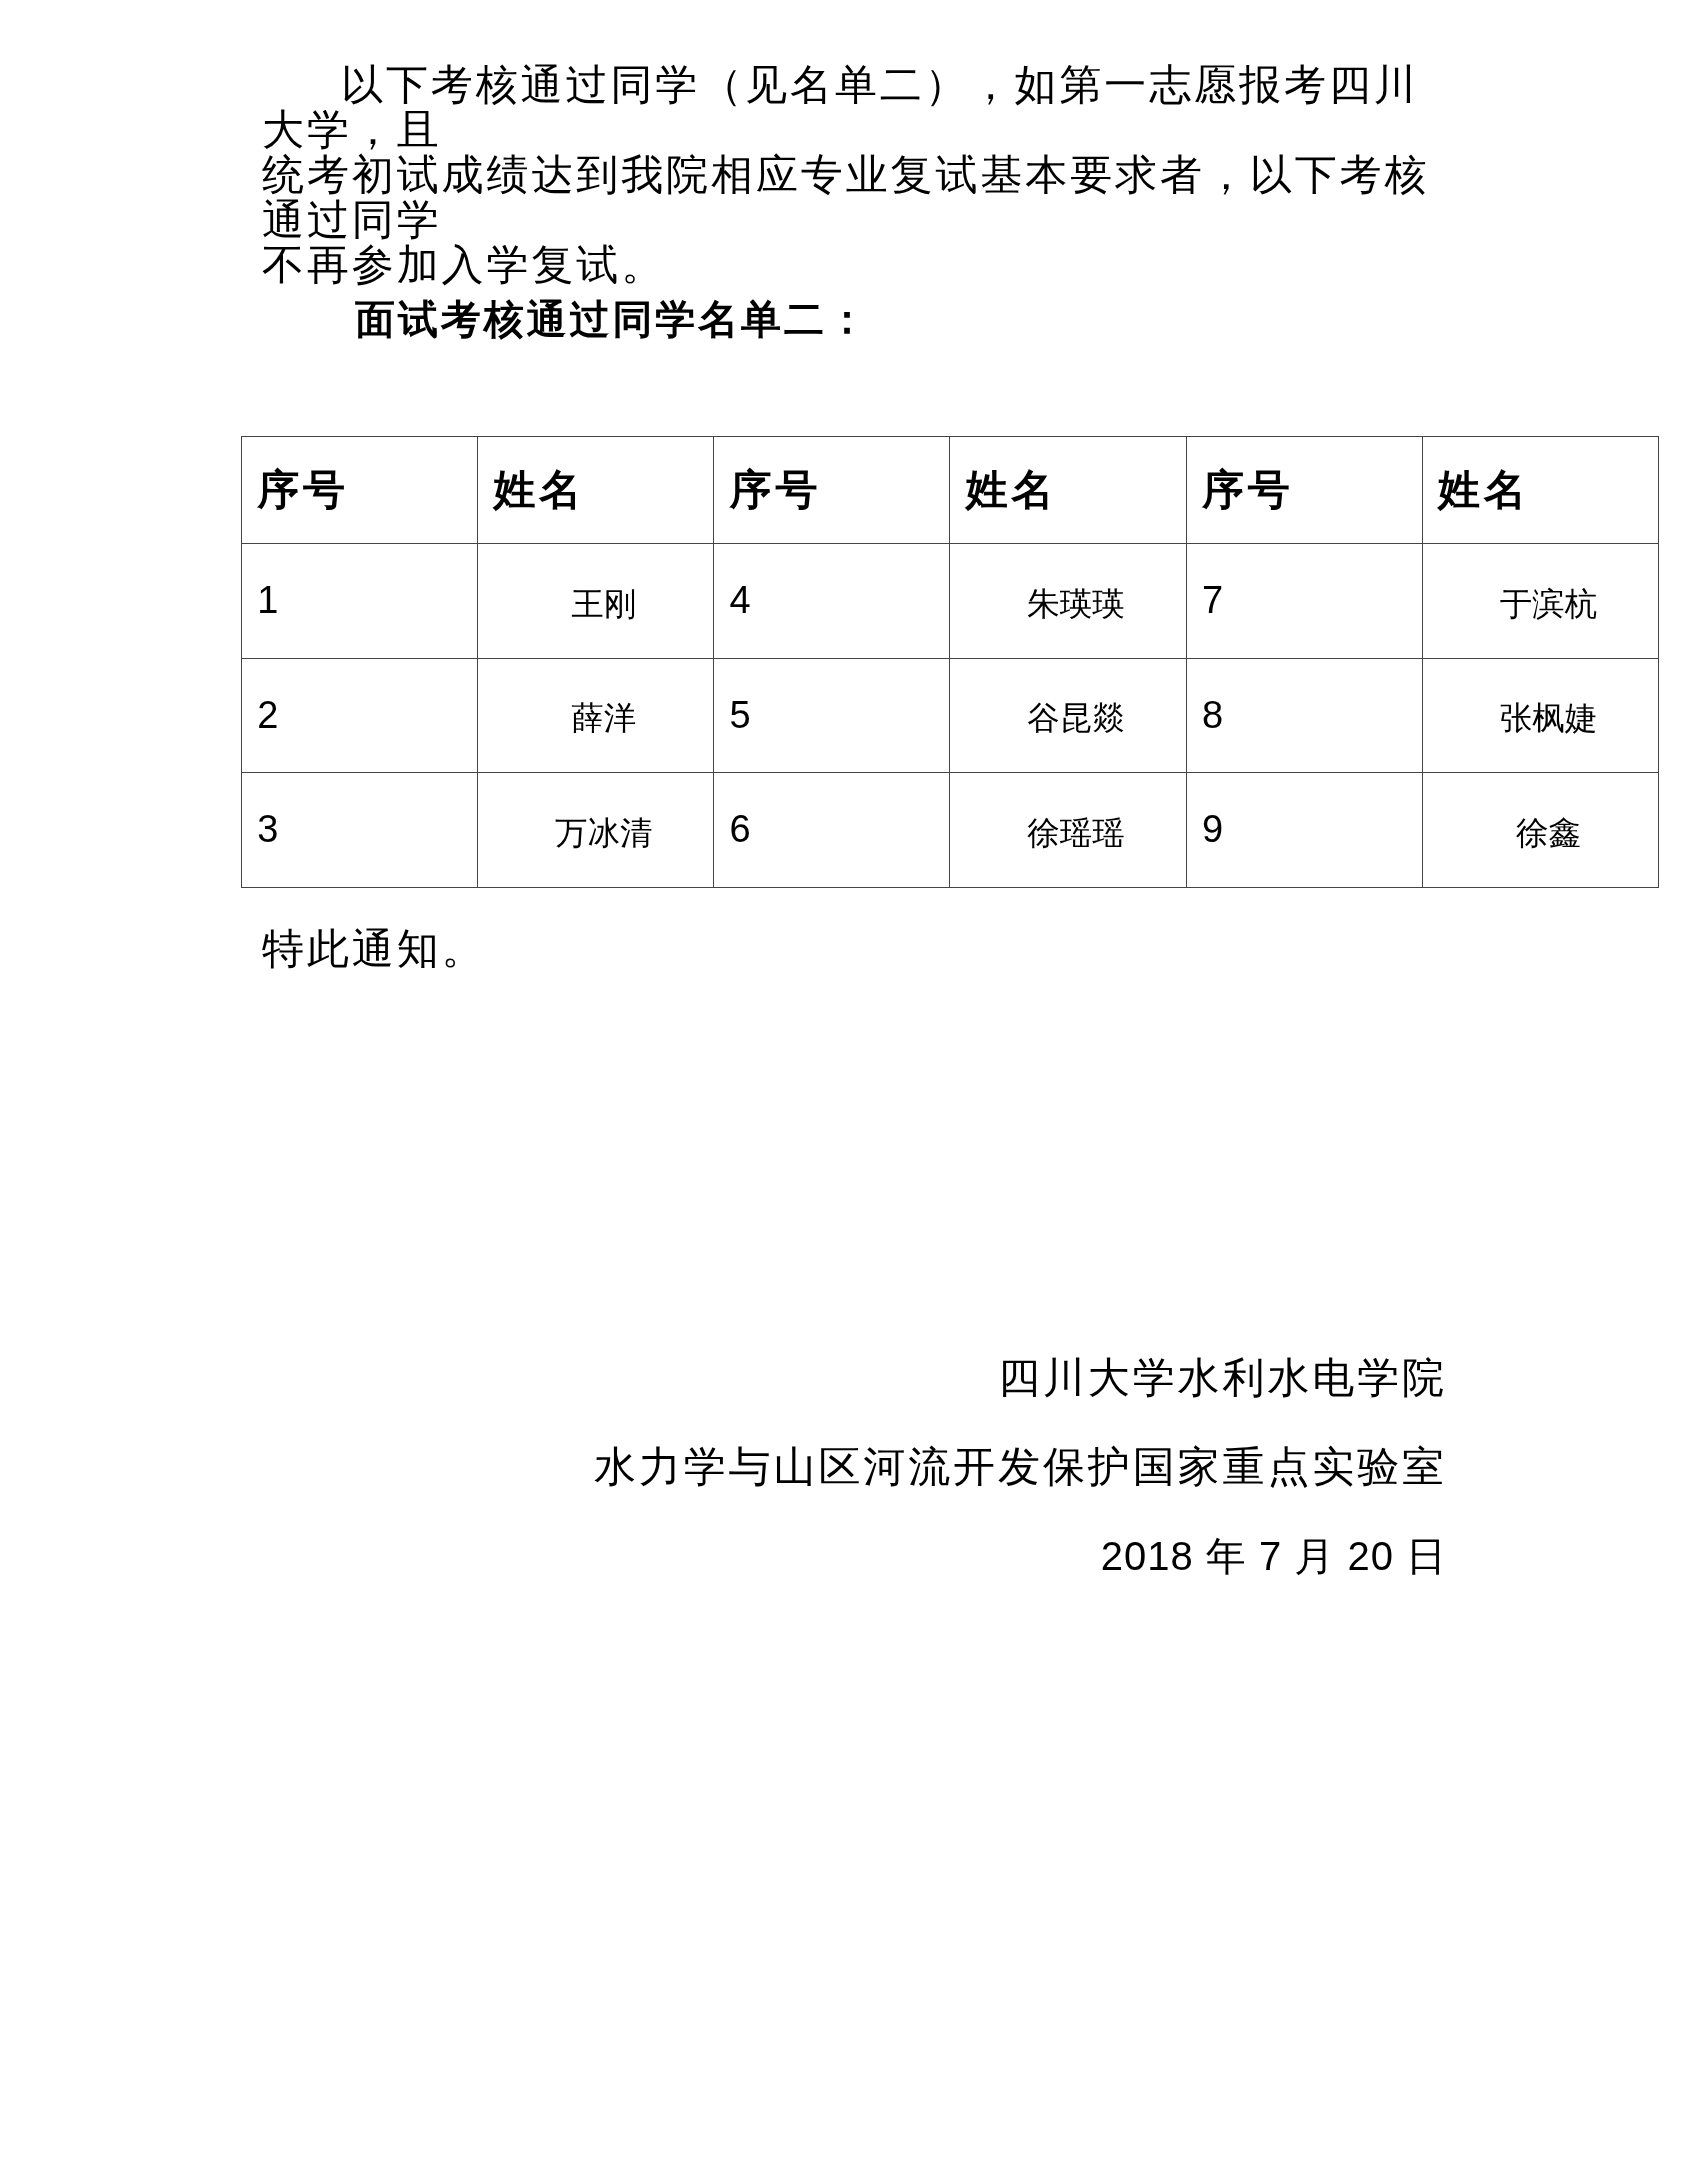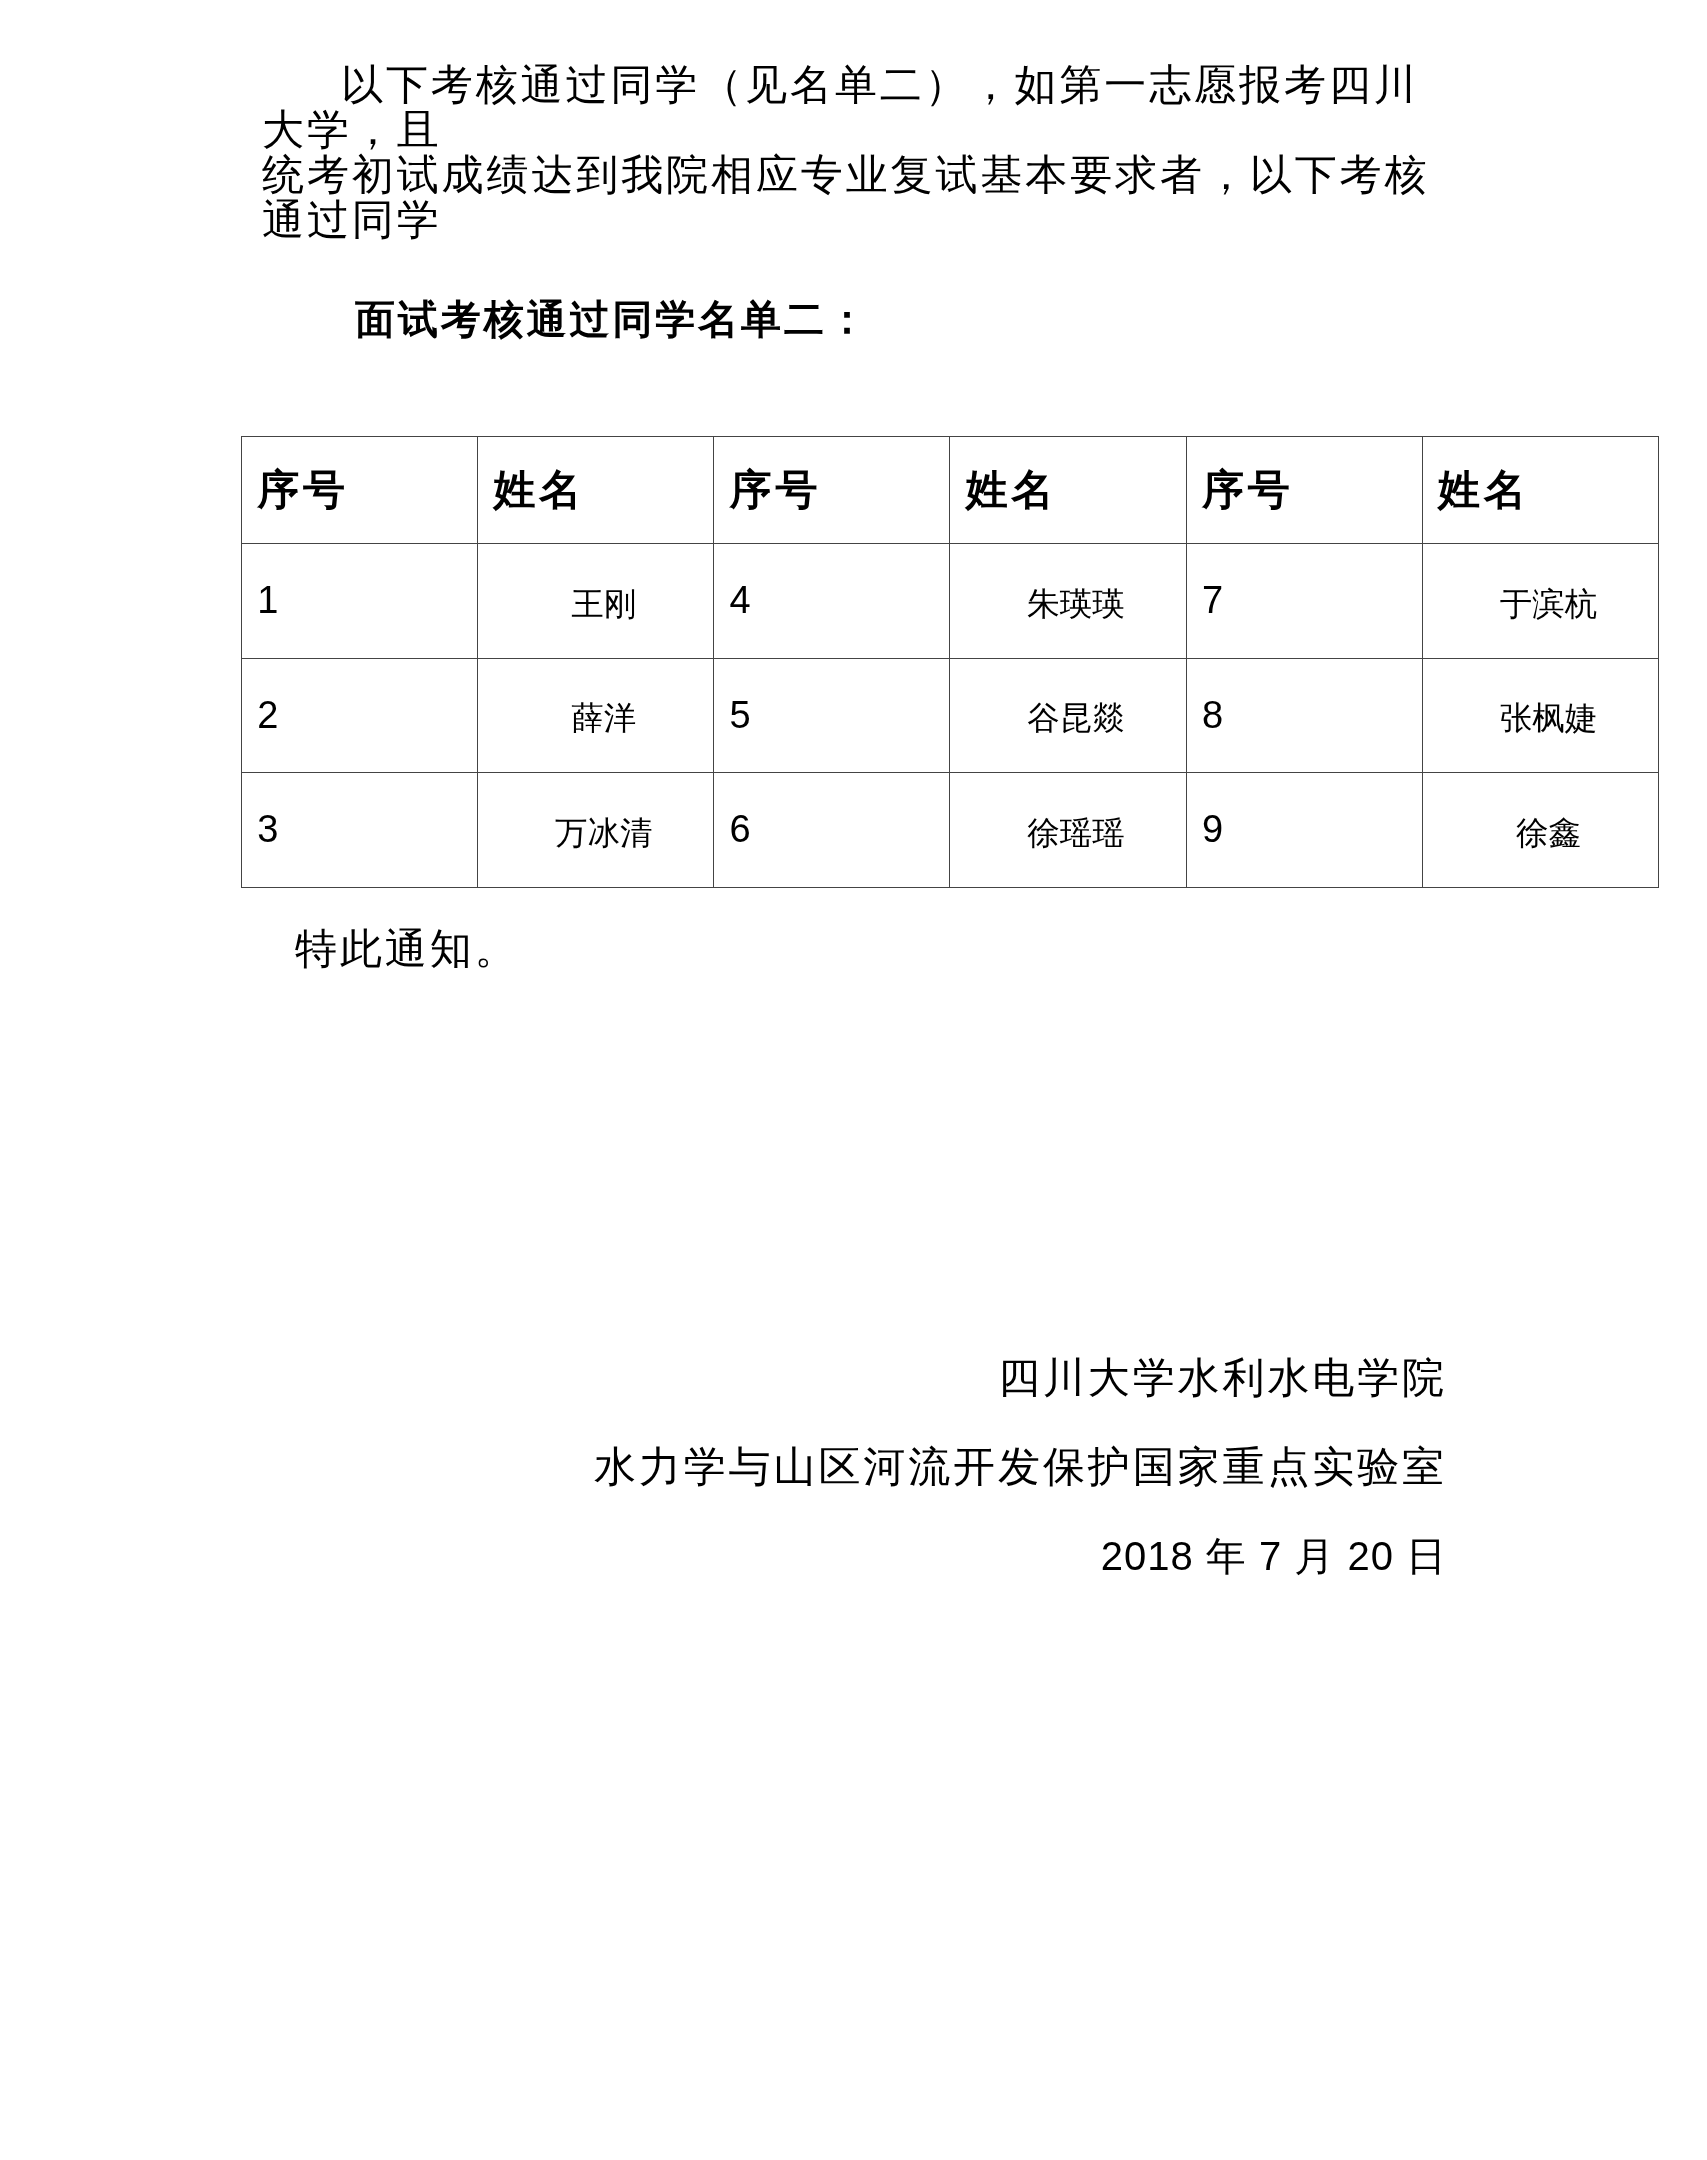--- a/index.html
+++ b/index.html
@@ -6,30 +6,31 @@
   body { width:1707px; height:2160px; position:relative; overflow:hidden;
          font-family:"DejaVu Serif", "Liberation Serif", serif; color:#000; }
   .para { position:absolute; left:262px; width:1185px; font-size:42px; line-height:45px; letter-spacing:2.9px; }
   .para .indent { display:inline-block; width:79px; }
   .heading { position:absolute; left:355px; top:292px; font-size:40px; font-weight:bold; letter-spacing:2.9px; }
   table.roster { position:absolute; left:241px; top:436px; width:1418px; border-collapse:collapse; table-layout:fixed; }
   table.roster td { border:1.9px solid #444; height:106px; padding:0 0 0 15.3px; vertical-align:middle; font-size:42px; }
   table.roster tr.hdr td { font-weight:bold; letter-spacing:3.8px; }
   table.roster td.num { font-family:"Liberation Sans", sans-serif; font-size:38px; }
   table.roster td.name { text-align:center; padding-left:16px; font-size:32.5px; font-family:"DejaVu Sans", sans-serif; font-weight:normal; padding-top:7.6px; }
-  .closing { position:absolute; left:262px; top:921px; font-size:42px; letter-spacing:2.9px;margin-left:33px; }
+  .closing { position:absolute; left:262px; top:921px; font-size:42px; letter-spacing:2.9px; }
   .sign { position:absolute; right:260px; font-size:42px; letter-spacing:2.9px; text-align:right; white-space:nowrap; }
   .sign.date { font-family:"Liberation Sans", sans-serif; font-size:40px; letter-spacing:1px; }
 </style>
 </head>
 <body>
 
 <div class="para" style="top:62px;">
   <div><span class="indent"></span><span>以下考核通过同学（见名单二），如第一志愿报考四川大学，且</span></div>
   <div>统考初试成绩达到我院相应专业复试基本要求者，以下考核通过同学</div>
+  <div>不再参加入学复试。</div>
 </div>
 
 <div class="heading">面试考核通过同学名单二：</div>
 
 <table class="roster">
   <tbody>
       <tr class="hdr">
     <td>序号</td>
     <td>姓名</td>
     <td>序号</td>

